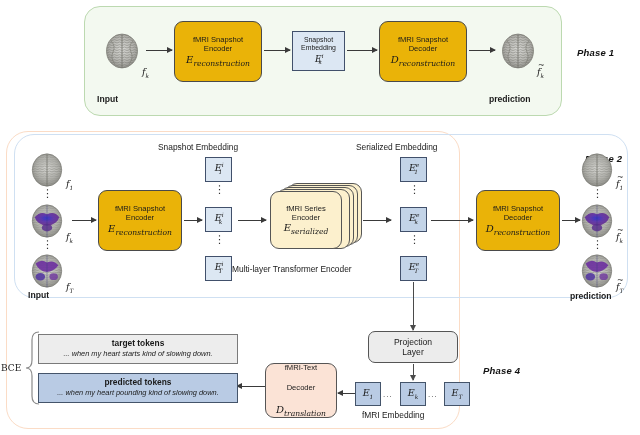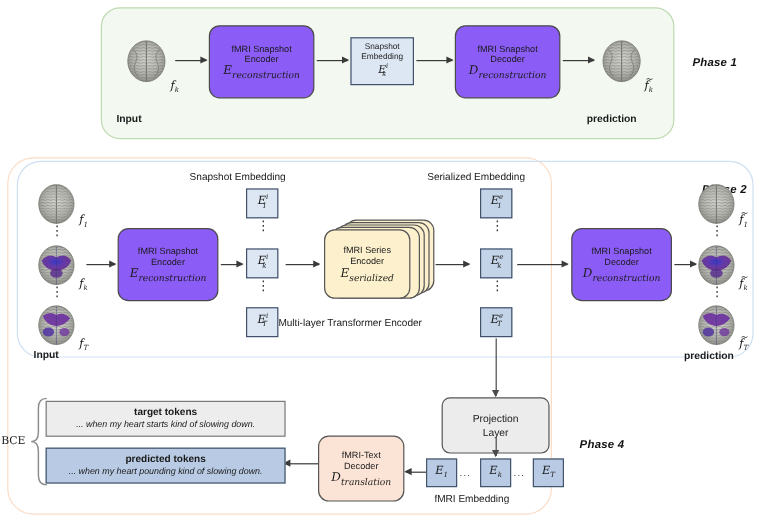--- a/index.html
+++ b/index.html
@@ -16,25 +16,25 @@
   .phase2-box{left:14px;top:134px;width:612px;height:162px;
      border:1.8px solid #cfe0f2;border-radius:20px;background:transparent;}
 
   .phase-label{font-style:italic;font-weight:bold;font-size:9.5px;color:#111;
      letter-spacing:.2px;}
 
   
   .node{box-sizing:border-box;display:flex;flex-direction:column;
         align-items:center;justify-content:center;text-align:center;
         line-height:1.22;}
-  .green{background:#8b5cf6;border:1.1px solid #4a4a4a;border-radius:9px;}
+  .green{background:#eab308;border:1.1px solid #4a4a4a;border-radius:9px;}
   .blue-emb{background:#dce7f3;border:1.3px solid #41506b;}
   .blue-emb2{background:#c3d4e8;border:1.3px solid #41506b;}
   .yellow{background:#fcf0cd;border:1.1px solid #555;border-radius:9px;}
-  .peach{background:#fbe3d6;border:1.1px solid #555;border-radius:9px;}
+  .peach{background:#fbe3d6;border:1.1px solid #555;border-radius:9px;gap:11px;}
   .grey{background:#ececec;border:1.2px solid #555;border-radius:7px;}
   .greybox{background:#ededed;border:1.1px solid #7a7a7a;}
   .bluebox{background:#b9cbe4;border:1.1px solid #44546a;}
 
   .t10{font-size:8.6px;}
   .t9{font-size:7.6px;}
   .t8{font-size:6.9px;}
   sub{font-size:.62em;}
   sup{font-size:.62em;}
 
@@ -328,21 +328,21 @@
   </div>
   <div class="abs fidx" style="left:616px;top:281px;">
     <span style="display:inline-block;position:relative;">
       <span style="position:absolute;left:1px;top:-5px;font-size:8px;">~</span>
       <span>f</span></span><sub>T</sub>
   </div>
   <div class="abs lbl" style="left:570px;top:291px;">prediction</div>
 
   <div class="abs varrow" style="left:413px;top:282px;height:48px;"></div>
 
-  <div class="abs node grey" style="left:368px;top:331px;width:90px;height:47px;">
+  <div class="abs node grey" style="left:368px;top:331px;width:90px;height:32px;">
     <div class="t10">Projection</div>
     <div class="t10">Layer</div>
   </div>
 
   <div class="abs varrow" style="left:413px;top:364px;height:16px;"></div>
 
   <div class="abs node bluebox" style="left:355px;top:382px;width:26px;height:24px;">
     <div class="fidx">
       <span>E</span><sub>1</sub>
     </div>

